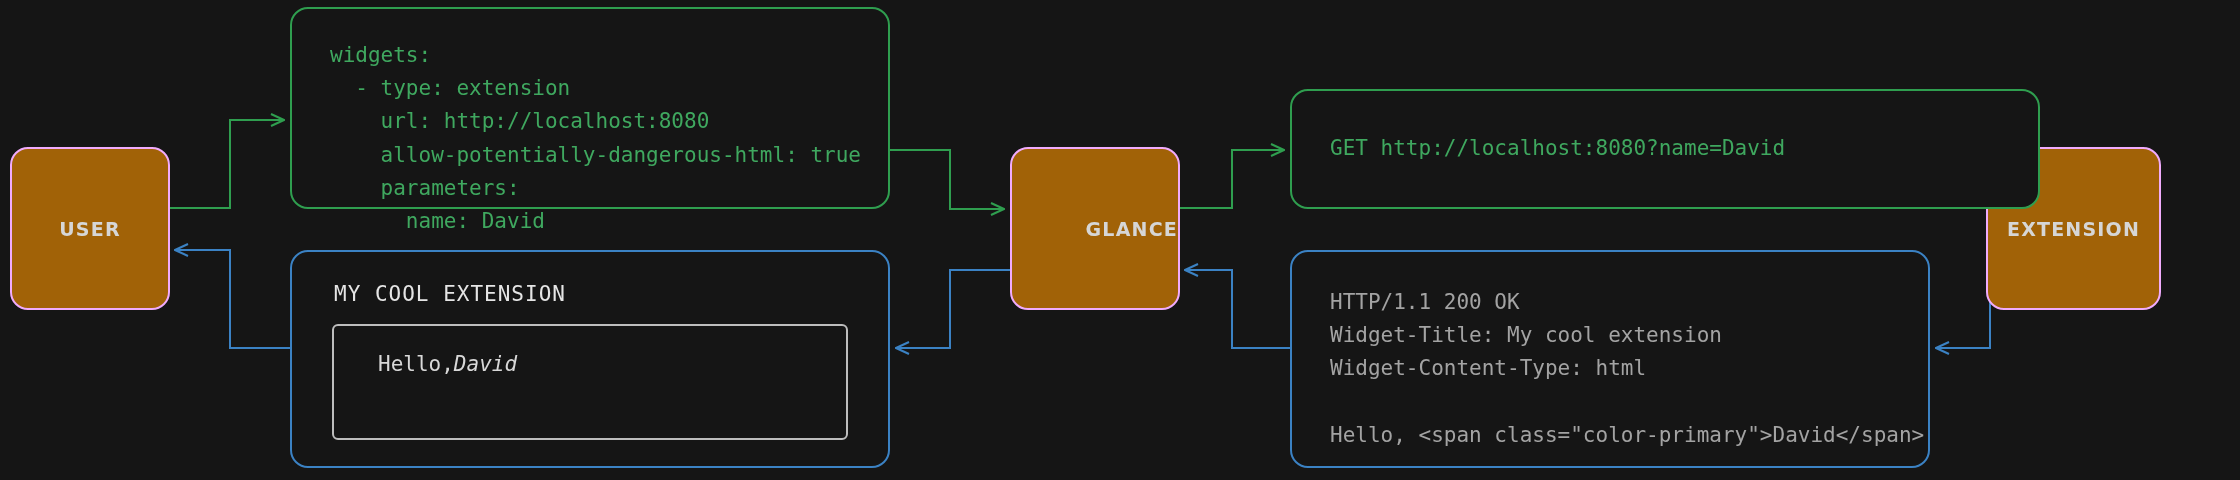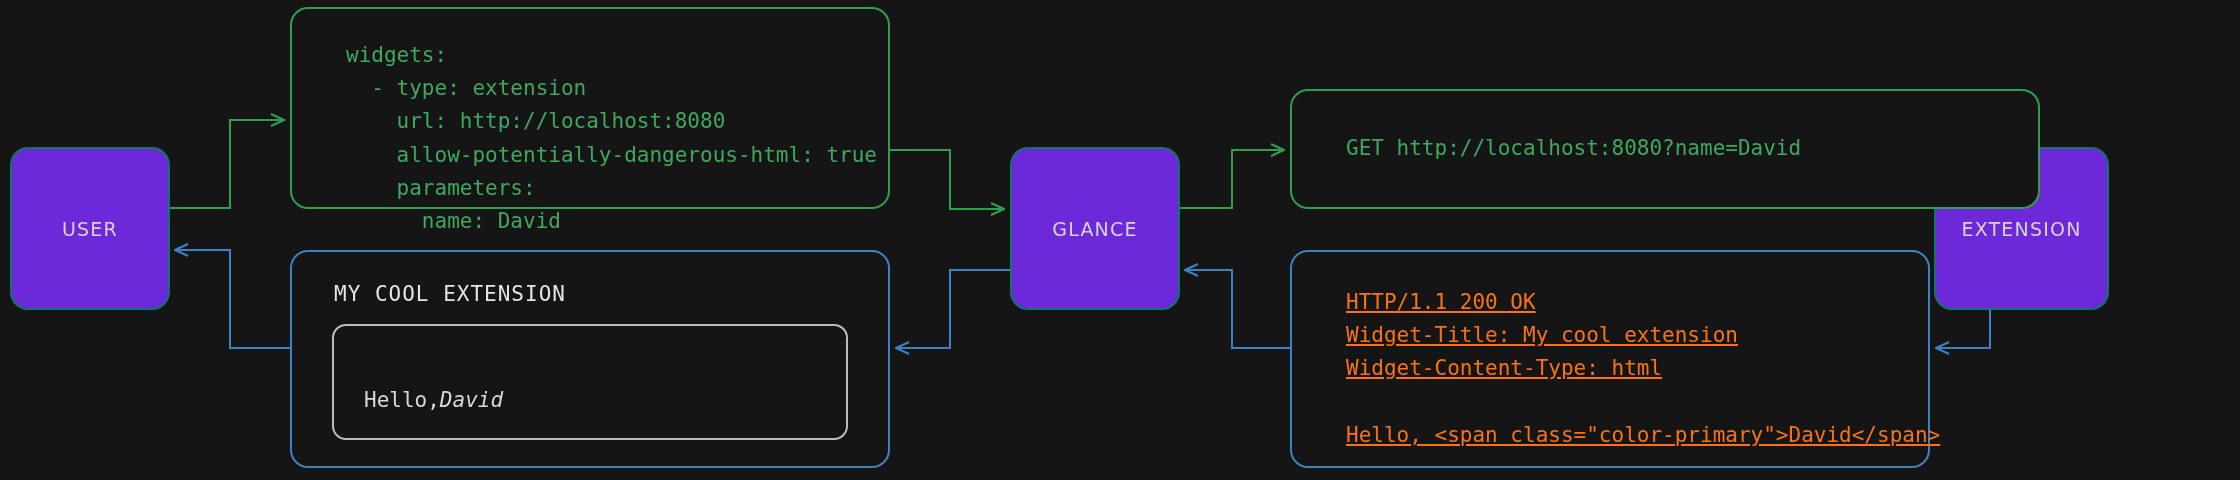--- a/index.html
+++ b/index.html
@@ -1,31 +1,31 @@
 <!DOCTYPE html>
 <html><head>
 <meta charset="utf-8">
 <style>
   html,body{margin:0;padding:0;background:#151515;}
   body{width:2240px;height:480px;overflow:hidden;font-family:"DejaVu Sans Mono",monospace;}
   #stage{position:relative;width:2240px;height:480px;background:#151515;}
 
   .node{position:absolute;box-sizing:border-box;border-radius:18px;display:flex;align-items:center;justify-content:center;}
   .node-label{font-family:"DejaVu Sans",sans-serif;font-size:19px;letter-spacing:1.2px;color:#d6d6d6;}
-  .plain-node{border:2px solid #0f766e;background:#6d28d9;}
+  .plain-node{border:2px solid #f0abfc;background:#a16207;font-weight:bold;}
 
-  .codebox{position:absolute;box-sizing:border-box;border-radius:18px;background:#151515;padding:30px 54px;}
+  .codebox{position:absolute;box-sizing:border-box;border-radius:18px;background:#151515;padding:30px 38px;}
   .codebox.green{border:2px solid #2f9e4f;}
   .codebox.blue{border:2px solid #3b82c4;}
   pre{margin:0;font-family:"DejaVu Sans Mono",monospace;font-size:21px;line-height:1.58;white-space:pre;}
   pre.green{color:#3fa85f;}
-  pre.blue{color:#f97316;text-decoration:underline;}
+  pre.blue{color:#a3a3a3;}
 
   .widget-title{font-family:"DejaVu Sans Mono",monospace;font-size:21px;letter-spacing:1px;color:#e5e5e5;margin:0 0 18px 2px;}
-  .widget-inner{box-sizing:border-box;border:2px solid #bdbdbd;border-radius:14px;padding:26px 30px;min-height:116px;display:flex;align-items:flex-end;}
+  .widget-inner{box-sizing:border-box;border:2px solid #bdbdbd;border-radius:6px;padding:26px 44px;min-height:116px;display:flex;align-items:flex-start;}
   .widget-inner span{font-family:"DejaVu Sans Mono",monospace;font-size:21px;color:#d8d8d8;}
   .accent{color:#e8733a;font-style:italic;}
 
   svg.wires{position:absolute;left:0;top:0;width:2240px;height:480px;pointer-events:none;}
 </style>
 </head>
 <body>
 
 <div id="stage">
 
@@ -53,25 +53,25 @@
 
     <path d="M1010,270 L950,270 L950,348 L897,348" fill="none" stroke="#3b82c4" stroke-width="2" marker-end="url(#ahead-b)"></path>
 
     <path d="M290,348 L230,348 L230,250 L176,250" fill="none" stroke="#3b82c4" stroke-width="2" marker-end="url(#ahead-b)"></path>
   </svg>
 
   <div class="node plain-node" style="left:10px;top:147px;width:160px;height:163px;">
     <span class="node-label">USER</span>
   </div>
 
-  <div class="node plain-node" style="left:1010px;top:147px;width:170px;height:163px;">
+  <div class="node plain-node" style="left:1010px;top:147px;width:170px;height:163px;justify-content:flex-end;">
     <span class="node-label">GLANCE</span>
   </div>
 
-  <div class="node plain-node" style="left:1934px;top:147px;width:175px;height:163px;">
+  <div class="node plain-node" style="left:1986px;top:147px;width:175px;height:163px;">
     <span class="node-label">EXTENSION</span>
   </div>
 
   <div class="codebox green" style="left:290px;top:7px;width:600px;height:202px;">
     <pre class="green">widgets:
   - type: extension
     url: http://localhost:8080
     allow-potentially-dangerous-html: true
     parameters:
       name: David</pre>

